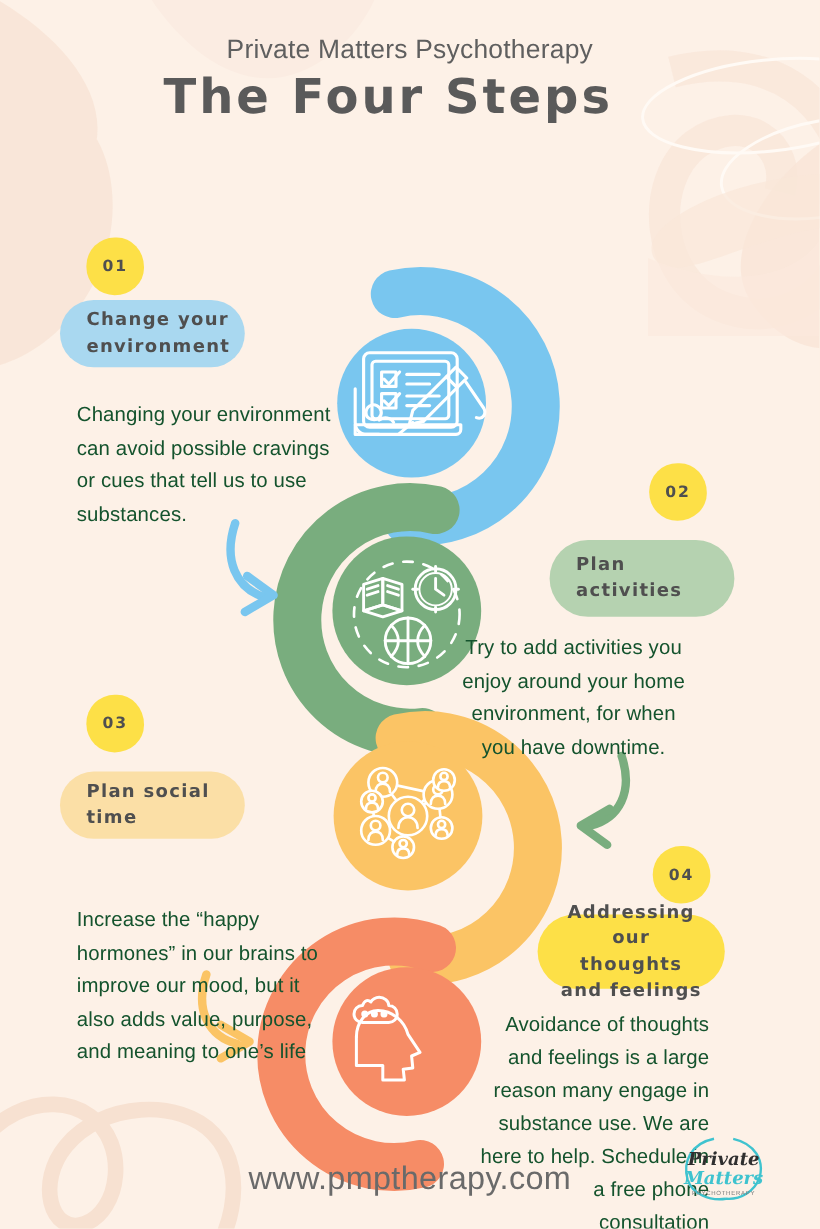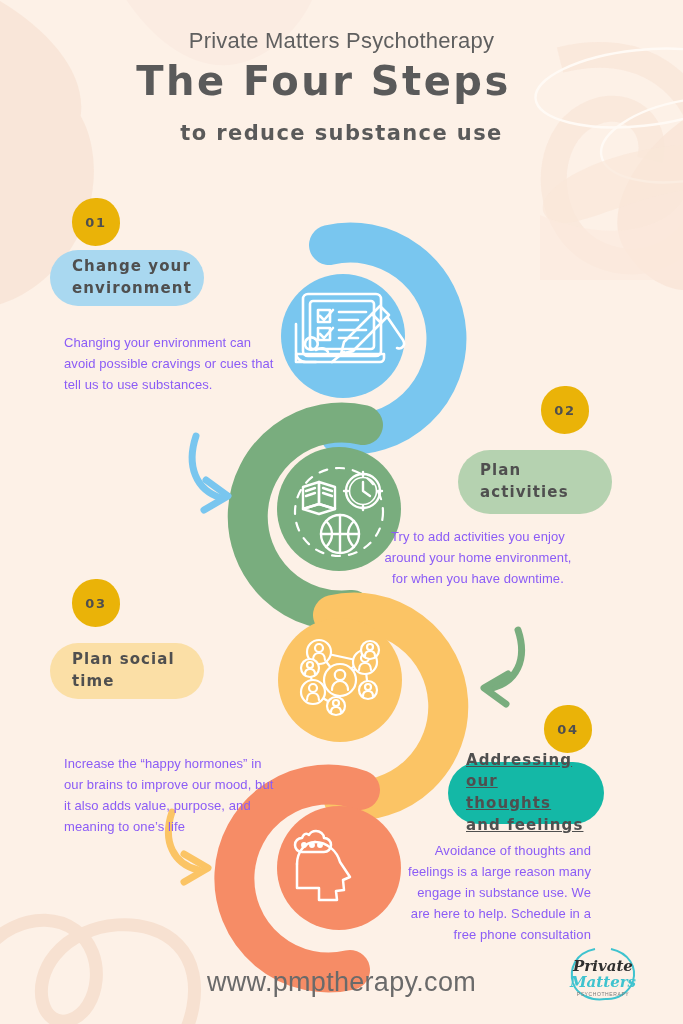--- a/index.html
+++ b/index.html
@@ -44,40 +44,40 @@
   }
 
   
   #spiral { position:absolute; top:0; left:0; }
 
   
   .badge {
     position:absolute;
     width:48px; height:48px;
     border-radius:50% 48% 52% 50%/50% 52% 48% 50%;
-    background:#eab308;
+    background:#fde047;
     display:flex; align-items:center; justify-content:center;
     font-family:"DejaVu Sans", sans-serif;
     font-size:13px; font-weight:700; color:#4f4f4f;
     letter-spacing:1.6px;
   }
   .pill {
     position:absolute;
     border-radius:44px;
     display:flex; align-items:center;
     font-family:"DejaVu Sans", sans-serif;
     font-size:15px; font-weight:700; color:#4f4f4f;
     letter-spacing:1.1px;
     line-height:1.45;
     padding:20px 22px;
   }
   .desc {
     position:absolute;
-    font-size:13px;
-    color:#8b5cf6;
+    font-size:17px;
+    color:#14532d;
     line-height:1.62;
     letter-spacing:.1px;
   }
 
   
   #badge-01 { left:72px;  top:198px; }
   #pill-01  { left:50px;  top:250px; width:154px; height:56px;
               background:#a9d8f0; justify-content:flex-start; }
   #desc-01  { left:64px;  top:332px; width:215px; text-align:left; }
 
@@ -86,22 +86,22 @@
               background:#b5d2b0; justify-content:center; }
   #desc-02  { left:383px; top:526px; width:190px; text-align:center; }
 
   #badge-03 { left:72px;  top:579px; }
   #pill-03  { left:50px;  top:643px; width:154px; height:56px;
               background:#fbdfa6; justify-content:flex-start; }
   #desc-03  { left:64px;  top:713px; width:218px; text-align:left;margin-top:40px; }
 
   #badge-04 { left:544px; top:705px; }
   #pill-04  { left:448px; top:762px; width:156px; height:62px;
-              background:#14b8a6; justify-content:flex-end;
-              text-align:left; padding:8px 18px;text-decoration:underline; }
+              background:#fde047; justify-content:flex-end;
+              text-align:center; padding:8px 18px; }
   #desc-04  { left:399px; top:840px; width:192px; text-align:right; }
 
   
   .site-url {
     position:absolute; left:0; top:967px; width:683px;
     text-align:center;
     font-size:27px; color:#6a6a6a; letter-spacing:.3px;
   }
   #logo-mark { position:absolute; left:565px; top:943px; }
 </style>
@@ -130,21 +130,20 @@
     <path d="M -30,985 C -20,930 40,905 75,930 C 108,953 100,1010 70,1020
              C 42,1029 30,985 55,955 C 85,918 150,915 178,945
              C 210,978 190,1040 165,1060" fill="none" stroke="#f7e1d1" stroke-width="13" stroke-linecap="round"></path>
 
     <path d="M 232,918 C 280,905 330,918 330,940 C 330,962 270,972 240,960
              C 215,950 210,925 232,918 Z" fill="#f9a87f" opacity="0"></path>
   </svg>
 
   <div class="brand-line">Private Matters Psychotherapy</div>
   <div class="main-title">The Four Steps</div>
-  <div class="sub-title">to reduce substance use</div>
 
   <svg id="spiral" width="683" height="1024" viewBox="0 0 683 1024">
 
     <path d="M 329,245 A 96,96 0 1 1 340,434" fill="none" stroke="#79c6ef" stroke-width="40" stroke-linecap="round"></path>
 
     <path d="M 363,425 A 94,94 0 1 0 352,610" fill="none" stroke="#79ad7e" stroke-width="40" stroke-linecap="round"></path>
 
     <path d="M 333,615 A 94,94 0 1 1 344,800" fill="none" stroke="#fbc465" stroke-width="40" stroke-linecap="round"></path>
 
     <path d="M 360,790 A 94,94 0 1 0 350,970" fill="none" stroke="#f68c66" stroke-width="40" stroke-linecap="round"></path>

